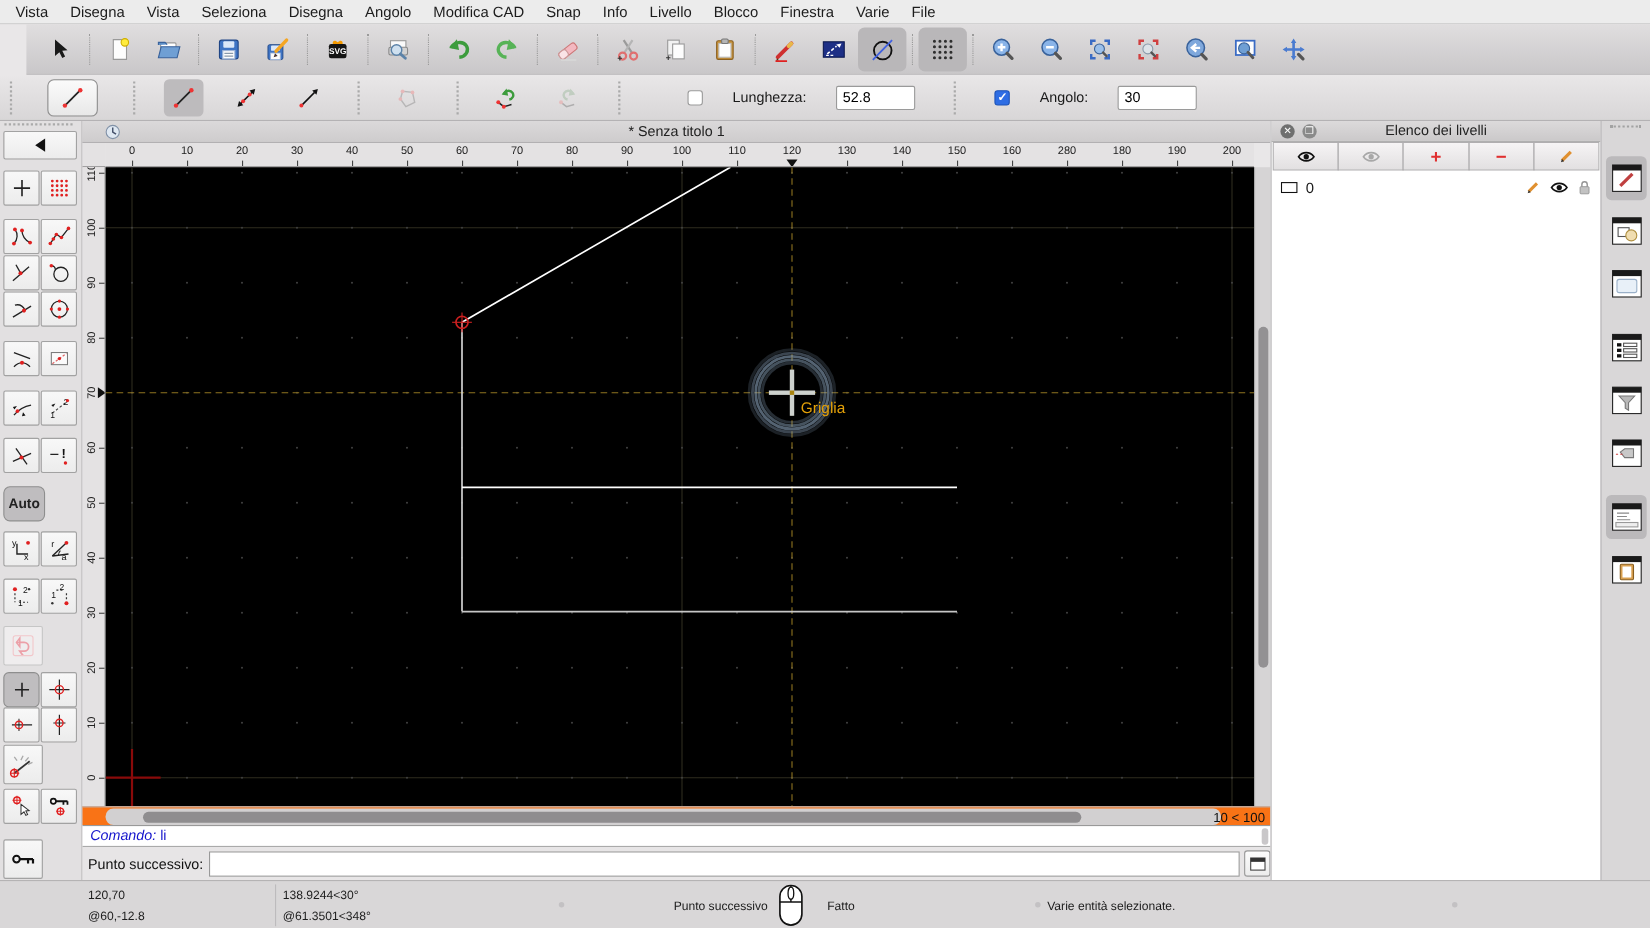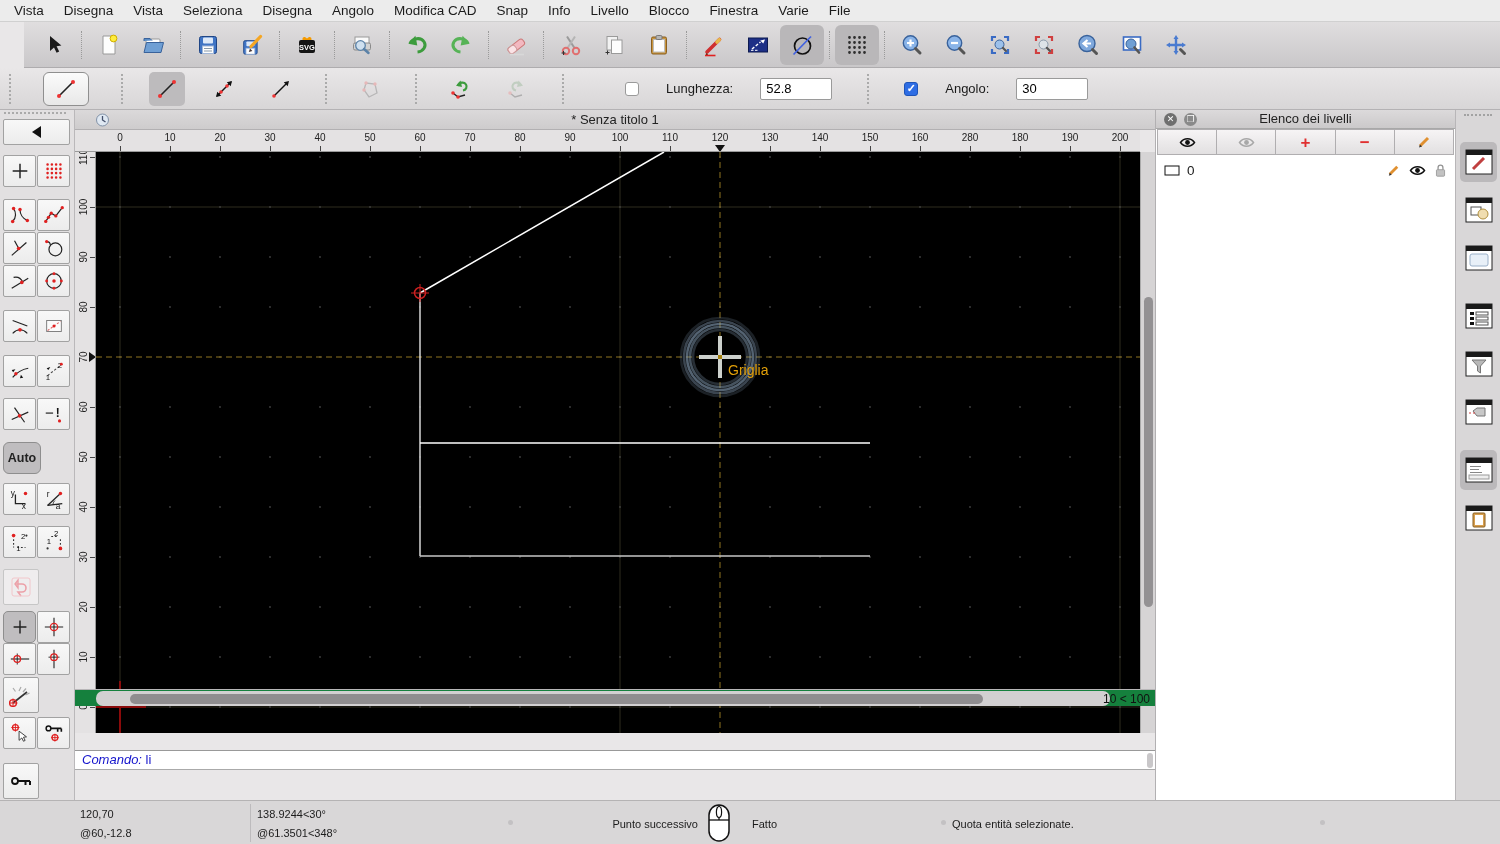--- a/index.html
+++ b/index.html
@@ -45,21 +45,21 @@
 .htick{position:absolute;top:16px;width:1px;height:6px;background:#444;}
 .hlab{position:absolute;top:2px;width:30px;text-align:center;font-size:10px;color:#222;}
 .vtick{position:absolute;left:15px;width:6px;height:1px;background:#444;}
 .vlab{position:absolute;left:-6px;width:30px;height:12px;text-align:center;font-size:10px;color:#222;transform:rotate(-90deg);}
 #hmarker{position:absolute;top:15px;width:0;height:0;border-left:5px solid transparent;border-right:5px solid transparent;border-top:7px solid #111;}
 #vmarker{position:absolute;left:14px;width:0;height:0;border-top:5px solid transparent;border-bottom:5px solid transparent;border-left:7px solid #111;}
 #canvas{position:absolute;top:152px;left:96px;width:1044px;height:581px;background:#000;overflow:hidden;}
 
 #vscroll{position:absolute;top:152px;left:1140px;width:15px;height:581px;background:#d6d4d5;border-left:1px solid #aaa;}
 #vscroll-thumb{position:absolute;left:3px;width:9px;border-radius:5px;background:#939193;}
-#hscroll-row{position:absolute;top:689px;left:75px;width:1080px;height:17px;background:#15803d;border-top:1px solid #b8b6b8;}
+#hscroll-row{position:absolute;top:733px;left:75px;width:1080px;height:17px;background:#f97316;border-top:1px solid #b8b6b8;}
 #hscroll-track{position:absolute;left:21px;top:1px;width:1014px;height:15px;background:#d2d0d1;border-radius:7px;}
 #hscroll-thumb{position:absolute;top:3px;height:10px;border-radius:5px;background:#8f8d8f;}
 #zoom-indicator{position:absolute;right:5px;top:2px;font-size:12px;color:#111;}
 
 #cmd-history{position:absolute;top:750px;left:75px;width:1080px;height:20px;background:#fff;border-top:1px solid #999;border-bottom:1px solid #aaa;font-size:13px;line-height:18px;padding-left:7px;color:#1414cc;}
 #cmd-history .lbl{font-style:italic;}
 #cmd-history-scroll{position:absolute;right:2px;top:2px;width:6px;height:15px;background:#c9c7c9;border-radius:3px;}
 #cmd-prompt{position:absolute;top:770px;left:75px;width:1080px;height:30px;background:#e7e5e6;display:flex;align-items:center;padding-left:5px;}
 #cmd-prompt .lbl{font-size:13px;color:#111;margin-right:5px;white-space:nowrap;}
 #cmd-input{width:938px;height:23px;background:#fff;border:1px solid #999;font-size:13px;padding:0 4px;font-family:"Liberation Sans",sans-serif;}
@@ -942,20 +942,30 @@
       <div id="vscroll-thumb" style="top:145px;height:310px"></div>
     </div>
   <div id="hscroll-row">
     <div id="hscroll-track">
         <div id="hscroll-thumb" style="left:34px;width:853px"></div>
       </div>
     <div id="zoom-indicator">10 &lt; 100</div>
   </div>
 
   <div id="cmd-history"><span class="lbl">Comando:</span><span> li</span><div id="cmd-history-scroll"></div></div>
+  <div id="cmd-prompt">
+    <span class="lbl">Punto successivo:</span>
+    <input id="cmd-input" value="" style="">
+    <div id="cmd-kbd-btn">
+        <svg width="15" height="13" viewBox="0 0 15 13">
+          <rect x="1" y="1" width="13" height="11" fill="#fff" stroke="#444"></rect>
+          <rect x="1" y="1" width="13" height="3.5" fill="#333"></rect>
+        </svg>
+      </div>
+  </div>
 
   <div id="layer-panel">
     <div id="layer-titlebar">
       <div class="panel-circle-btn" style="left:8px">✕</div>
       <div class="panel-circle-btn" style="left:28px;background:#8a8a8a">❐</div>
       <div id="layer-title">Elenco dei livelli</div>
     </div>
     <div id="layer-toolbar">
       <div class="ltb-btn">
           <svg width="17" height="13" viewBox="0 0 17 13">
@@ -1083,17 +1093,17 @@
     <div class="sb-dot" style="left:508px"></div>
     <div class="coord2" style="left:600px;top:14px;width:98px;text-align:right">Punto successivo</div>
     <div style="position:absolute;left:706px;top:2px"><svg width="26" height="40" viewBox="0 0 26 40">
           <rect x="3" y="2" width="20" height="36" rx="10" fill="#fff" stroke="#111" stroke-width="1.5"></rect>
           <line x1="13" y1="2" x2="13" y2="17" stroke="#111" stroke-width="1.3"></line>
           <line x1="3" y1="17" x2="23" y2="17" stroke="#111" stroke-width="1.3"></line>
           <ellipse cx="13" cy="9" rx="2.6" ry="5.5" fill="#fff" stroke="#111" stroke-width="1.2"></ellipse>
         </svg></div>
     <div class="coord2" style="left:752px;top:14px">Fatto</div>
     <div class="sb-dot" style="left:941px"></div>
-    <div class="coord2" style="left:952px;top:14px">Quota entità selezionate.</div>
+    <div class="coord2" style="left:952px;top:14px">Varie entità selezionate.</div>
     <div class="sb-dot" style="left:1320px"></div>
   </div>
 
 </div>
 
 </body></html>

